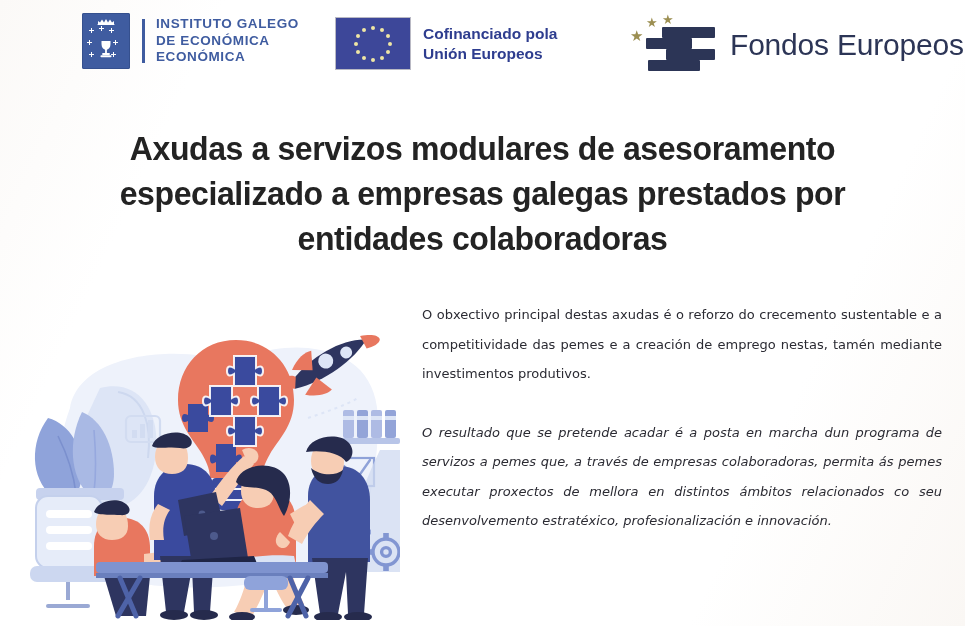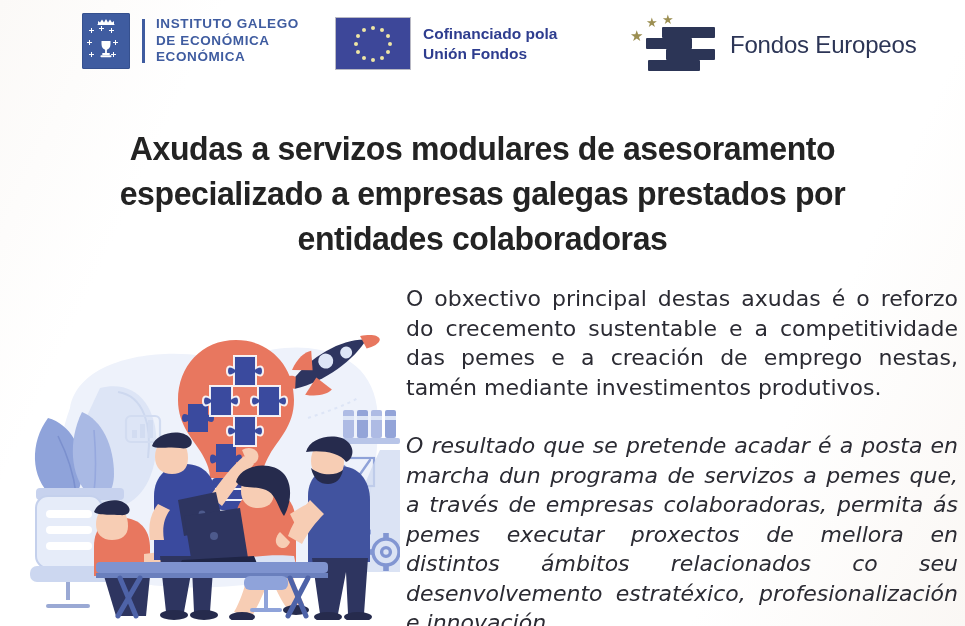--- a/index.html
+++ b/index.html
@@ -113,21 +113,21 @@
   }
   .fe-star {
     position: absolute;
     color: #9c8f52;
     font-size: 13px;
     line-height: 13px;
   }
   .fondos-text {
     color: #2c3556;
     font-family: "Liberation Sans", sans-serif;
-    font-size: 24px;
+    font-size: 30px;
     font-weight: 400;
     letter-spacing: -0.2px;
     margin-left: 8px;
     white-space: nowrap;
   }
 
   
   #title {
     position: absolute;
     left: 38px; top: 104px;
@@ -144,24 +144,24 @@
   }
   #title .tl { display: block; white-space: nowrap; }
 
   
   #copy {
     position: absolute;
     left: 406px; top: 284px;
     width: 552px;
   }
   #copy p {
-    margin: 0;
+    margin: 16px;
     color: #2b2b33;
     font-family: "DejaVu Sans", sans-serif;
-    font-size: 22px;
+    font-size: 13px;
     line-height: 29.5px;
     text-align: justify;
   }
   #copy p.second { margin-top: 29px; font-style: italic; }
   #copy p:last-child { text-align-last: left; }
 
   
   #illo {
     position: absolute;
     left: 8px; top: 300px;
@@ -212,21 +212,21 @@
         <span class="eu-dot" style="left:44px; top:38px;"></span>
         <span class="eu-dot" style="left:35px; top:40px;"></span>
         <span class="eu-dot" style="left:26px; top:38px;"></span>
         <span class="eu-dot" style="left:20px; top:32px;"></span>
         <span class="eu-dot" style="left:18px; top:24px;"></span>
         <span class="eu-dot" style="left:20px; top:16px;"></span>
         <span class="eu-dot" style="left:26px; top:10px;"></span>
       </div>
       <div>
         <div class="eu-text">Cofinanciado pola</div>
-        <div class="eu-text">Unión Fondos</div>
+        <div class="eu-text">Unión Europeos</div>
       </div>
     </div>
 
     <div id="logo-fondos" class="logo-block">
       <div class="fondos-mark">
         <span class="fe-star" style="left:22px; top:6px;">★</span>
         <span class="fe-star" style="left:38px; top:3px;">★</span>
         <span class="fe-star" style="left:6px;  top:20px; font-size:15px;">★</span>
         <span class="fe-bar" style="left:38px; top:17px; width:53px; height:11px;"></span>
         <span class="fe-bar" style="left:22px; top:28px; width:46px; height:11px;"></span>

